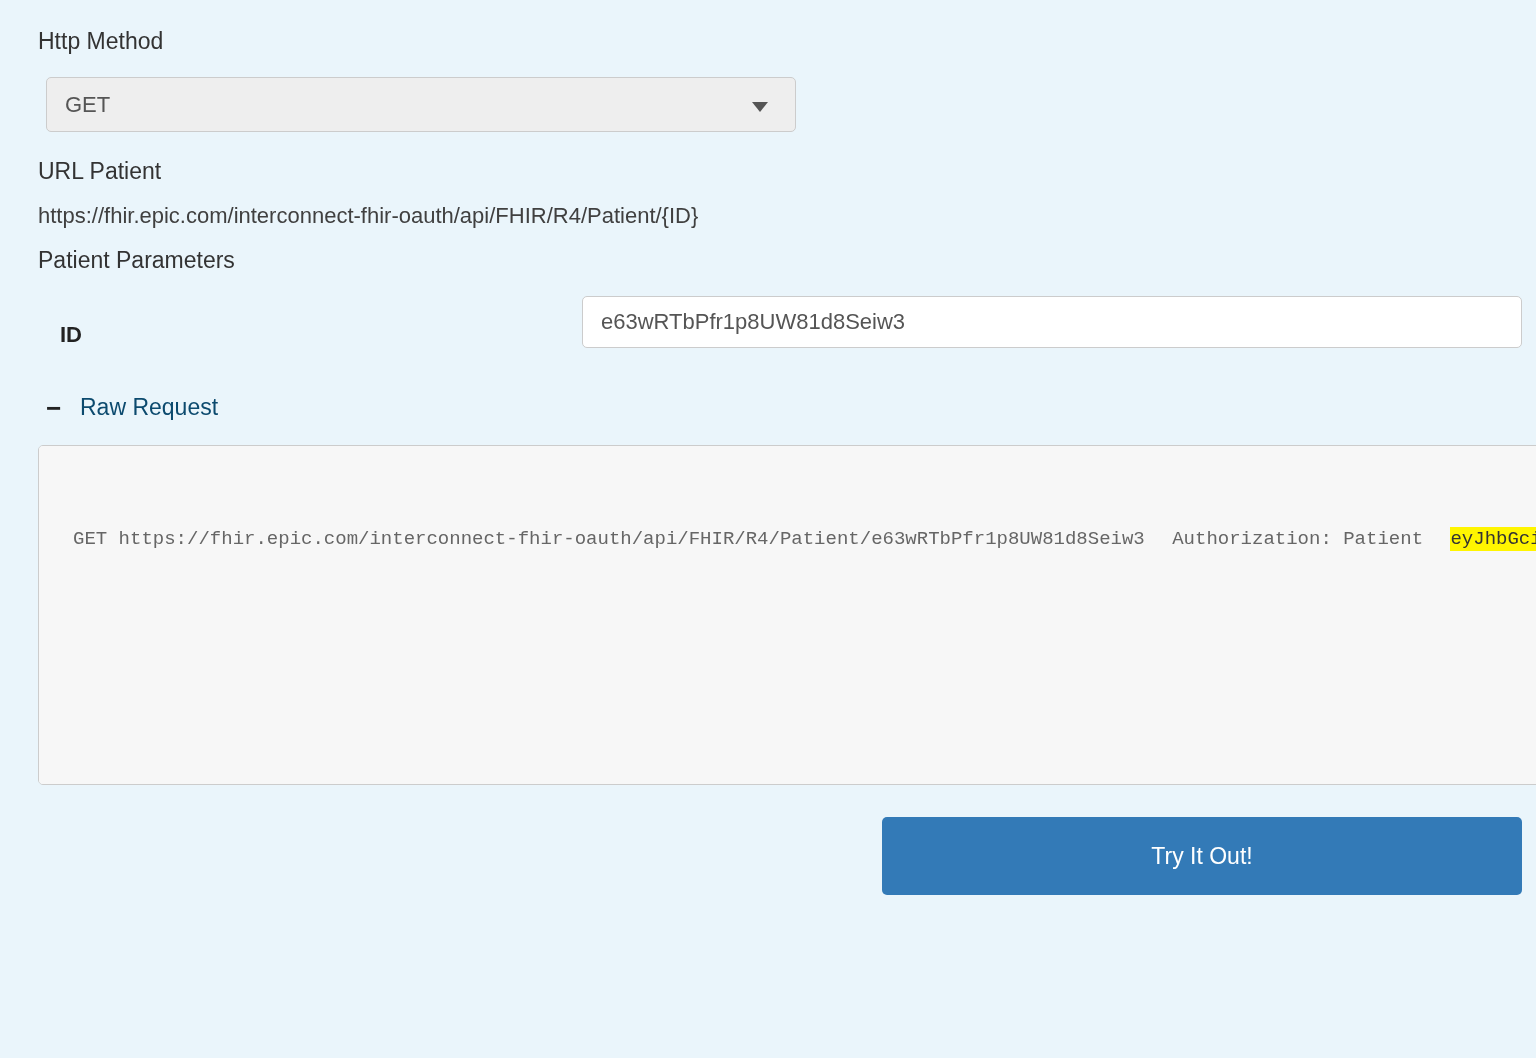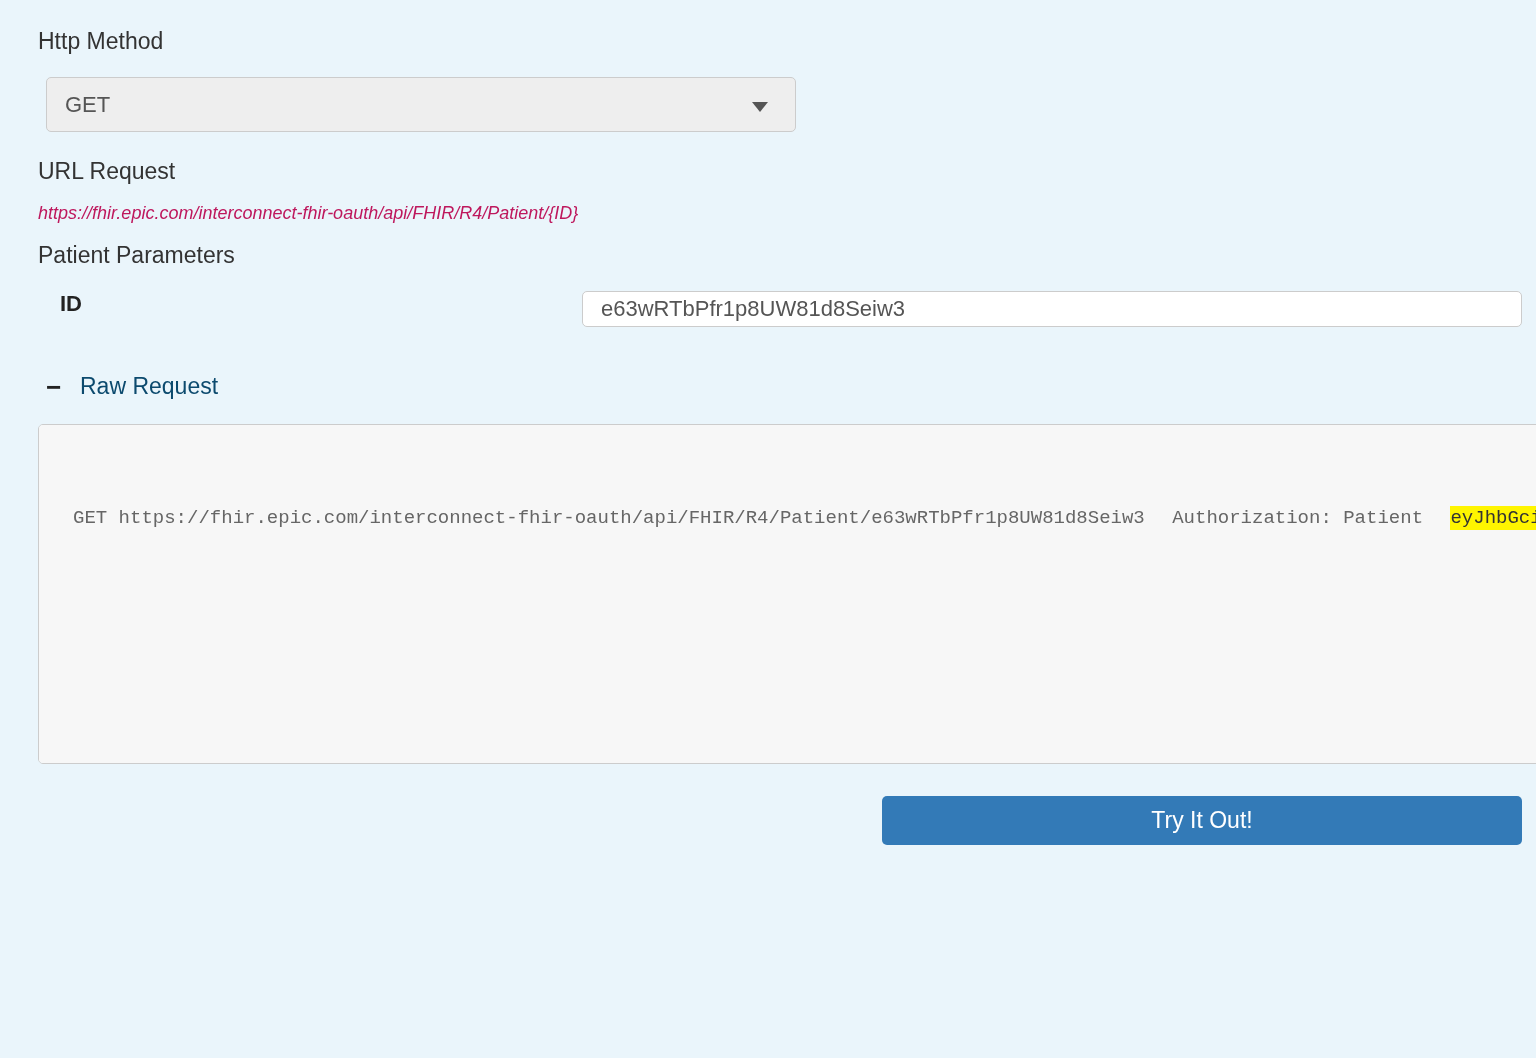--- a/index.html
+++ b/index.html
@@ -48,41 +48,40 @@
       top: 50%;
       transform: translateY(-30%);
       width: 0;
       height: 0;
       border-left: 8px solid transparent;
       border-right: 8px solid transparent;
       border-top: 10px solid #555;
       pointer-events: none;
     }
     .url-template-value {
-      font-size: 18px;
-      color: #be185d;
+      font-size: 22px;
+      color: #404040;
       margin-top: 18px;
       margin-bottom: 10px;
-      font-style: italic;
     }
     .param-row {
       display: flex;
-      align-items: flex-start;
+      align-items: flex-end;
       margin-top: 6px;
     }
     .param-label {
       font-size: 22px;
       font-weight: 700;
       color: #222;
       width: 520px;
       padding-left: 14px;
     }
     .param-input {
       flex: 1;
-      height: 36px;
+      height: 52px;
       font-size: 22px;
       color: #555;
       background-color: #ffffff;
       border: 1px solid #ccc;
       border-radius: 5px;
       padding: 0 18px;
     }
     .collapse-header {
       display: flex;
       align-items: center;
@@ -142,41 +141,41 @@
       height: 22px;
       width: 22px;
     }
     .button-row {
       display: flex;
       justify-content: flex-end;
       margin-top: 24px;
     }
     .try-button {
       width: 640px;
-      height: 49px;
+      height: 78px;
       background-color: #337ab7;
       color: #ffffff;
       font-size: 23px;
       border: none;
       border-radius: 5px;
       cursor: pointer;
     }
   </style>
 </head>
 <body>
 
 <div class="section-label first">Http Method</div>
 
 <div class="select-wrapper">
   <select>
     <option>GET</option>
   </select>
 </div>
 
-<div class="section-label">URL Request</div>
+<div class="section-label">URL Patient</div>
 
 <div class="url-template-value">https://fhir.epic.com/interconnect-fhir-oauth/api/FHIR/R4/Patient/{ID}</div>
 
 <div class="section-label">Patient Parameters</div>
 
 <div class="param-row">
   <div class="param-label">ID</div>
   <input type="text" class="param-input" value="e63wRTbPfr1p8UW81d8Seiw3" style="">
 </div>
 

